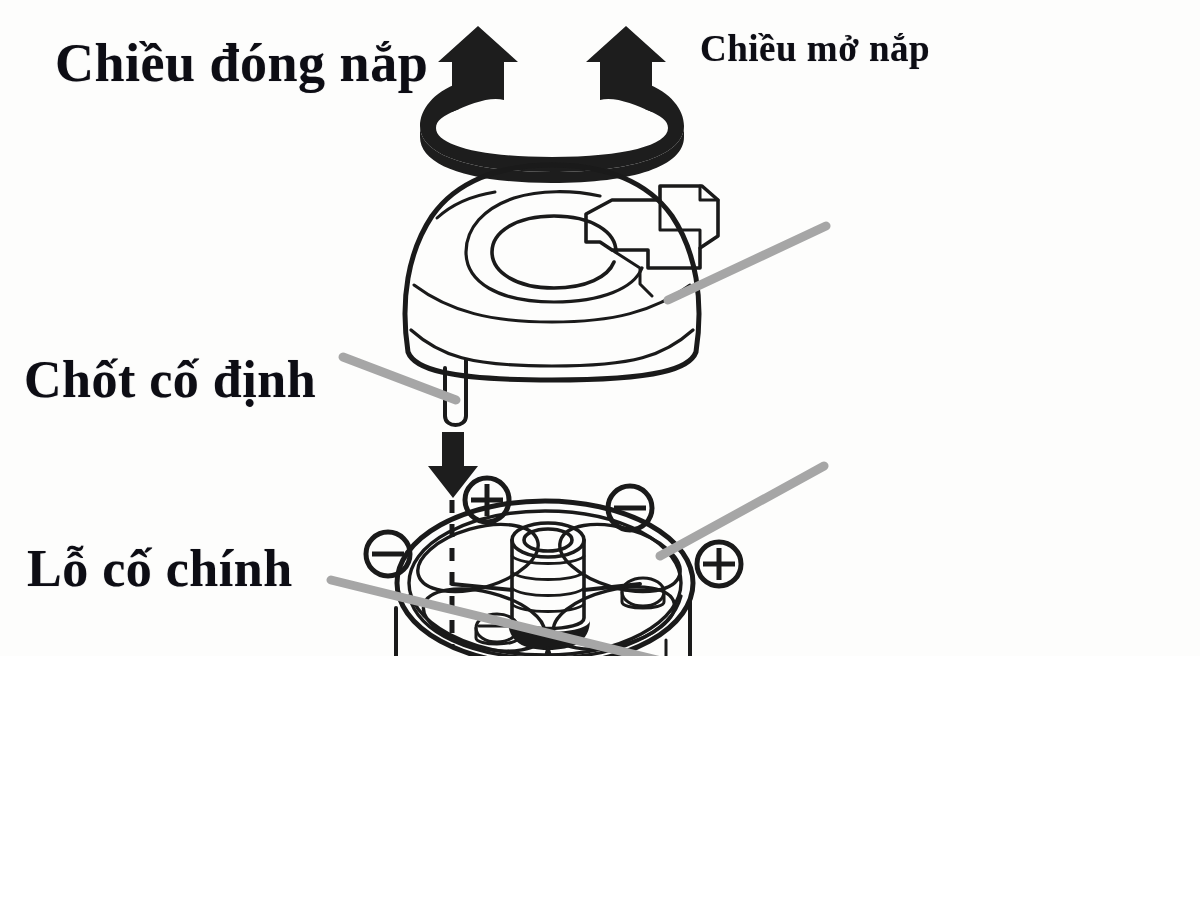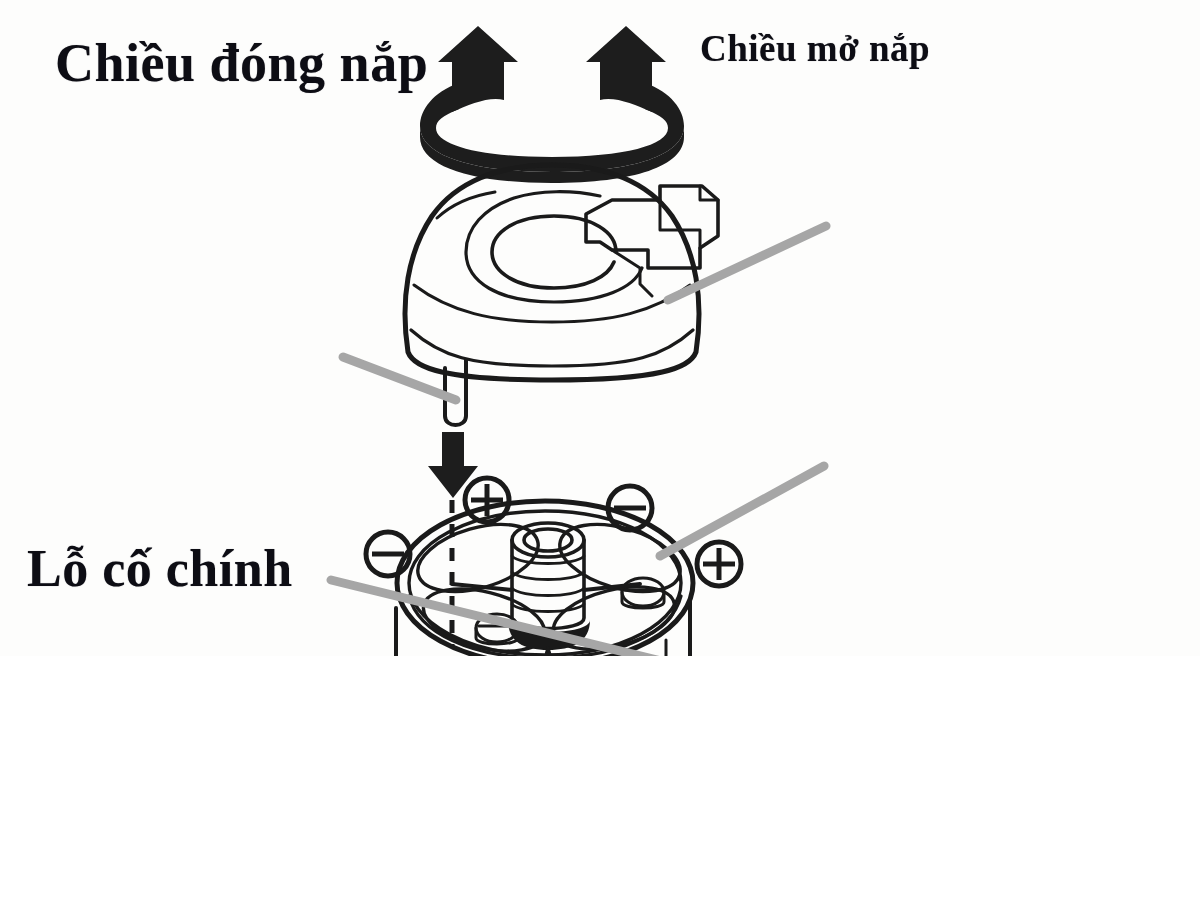--- a/index.html
+++ b/index.html
@@ -320,20 +320,21 @@
       <g stroke="#1a1a1a" fill="none" stroke-width="4">
         <circle cx="1056" cy="752" r="19"></circle>
         <line x1="1042" y1="752" x2="1070" y2="752"></line>
       </g>
     </g>
 
   </svg>
 
   <div class="lbl" id="lbl-close">Chiều đóng nắp</div>
   <div class="lbl" id="lbl-open">Chiều mở nắp</div>
+  <div class="lbl" id="lbl-pin">Chốt cố định</div>
   <div class="lbl" id="lbl-hole">Lỗ cố chính</div>
 
   <div id="watermark">
     <div class="wm-corner" id="wm-corner-tl"></div>
     <div class="wm-corner" id="wm-corner-br"></div>
     <div id="wm-row">
       <span class="wm-dark">amthanh</span>
       <span class="wm-vn">.vn</span>
     </div>
     <div id="wm-since">Since 1962</div>

